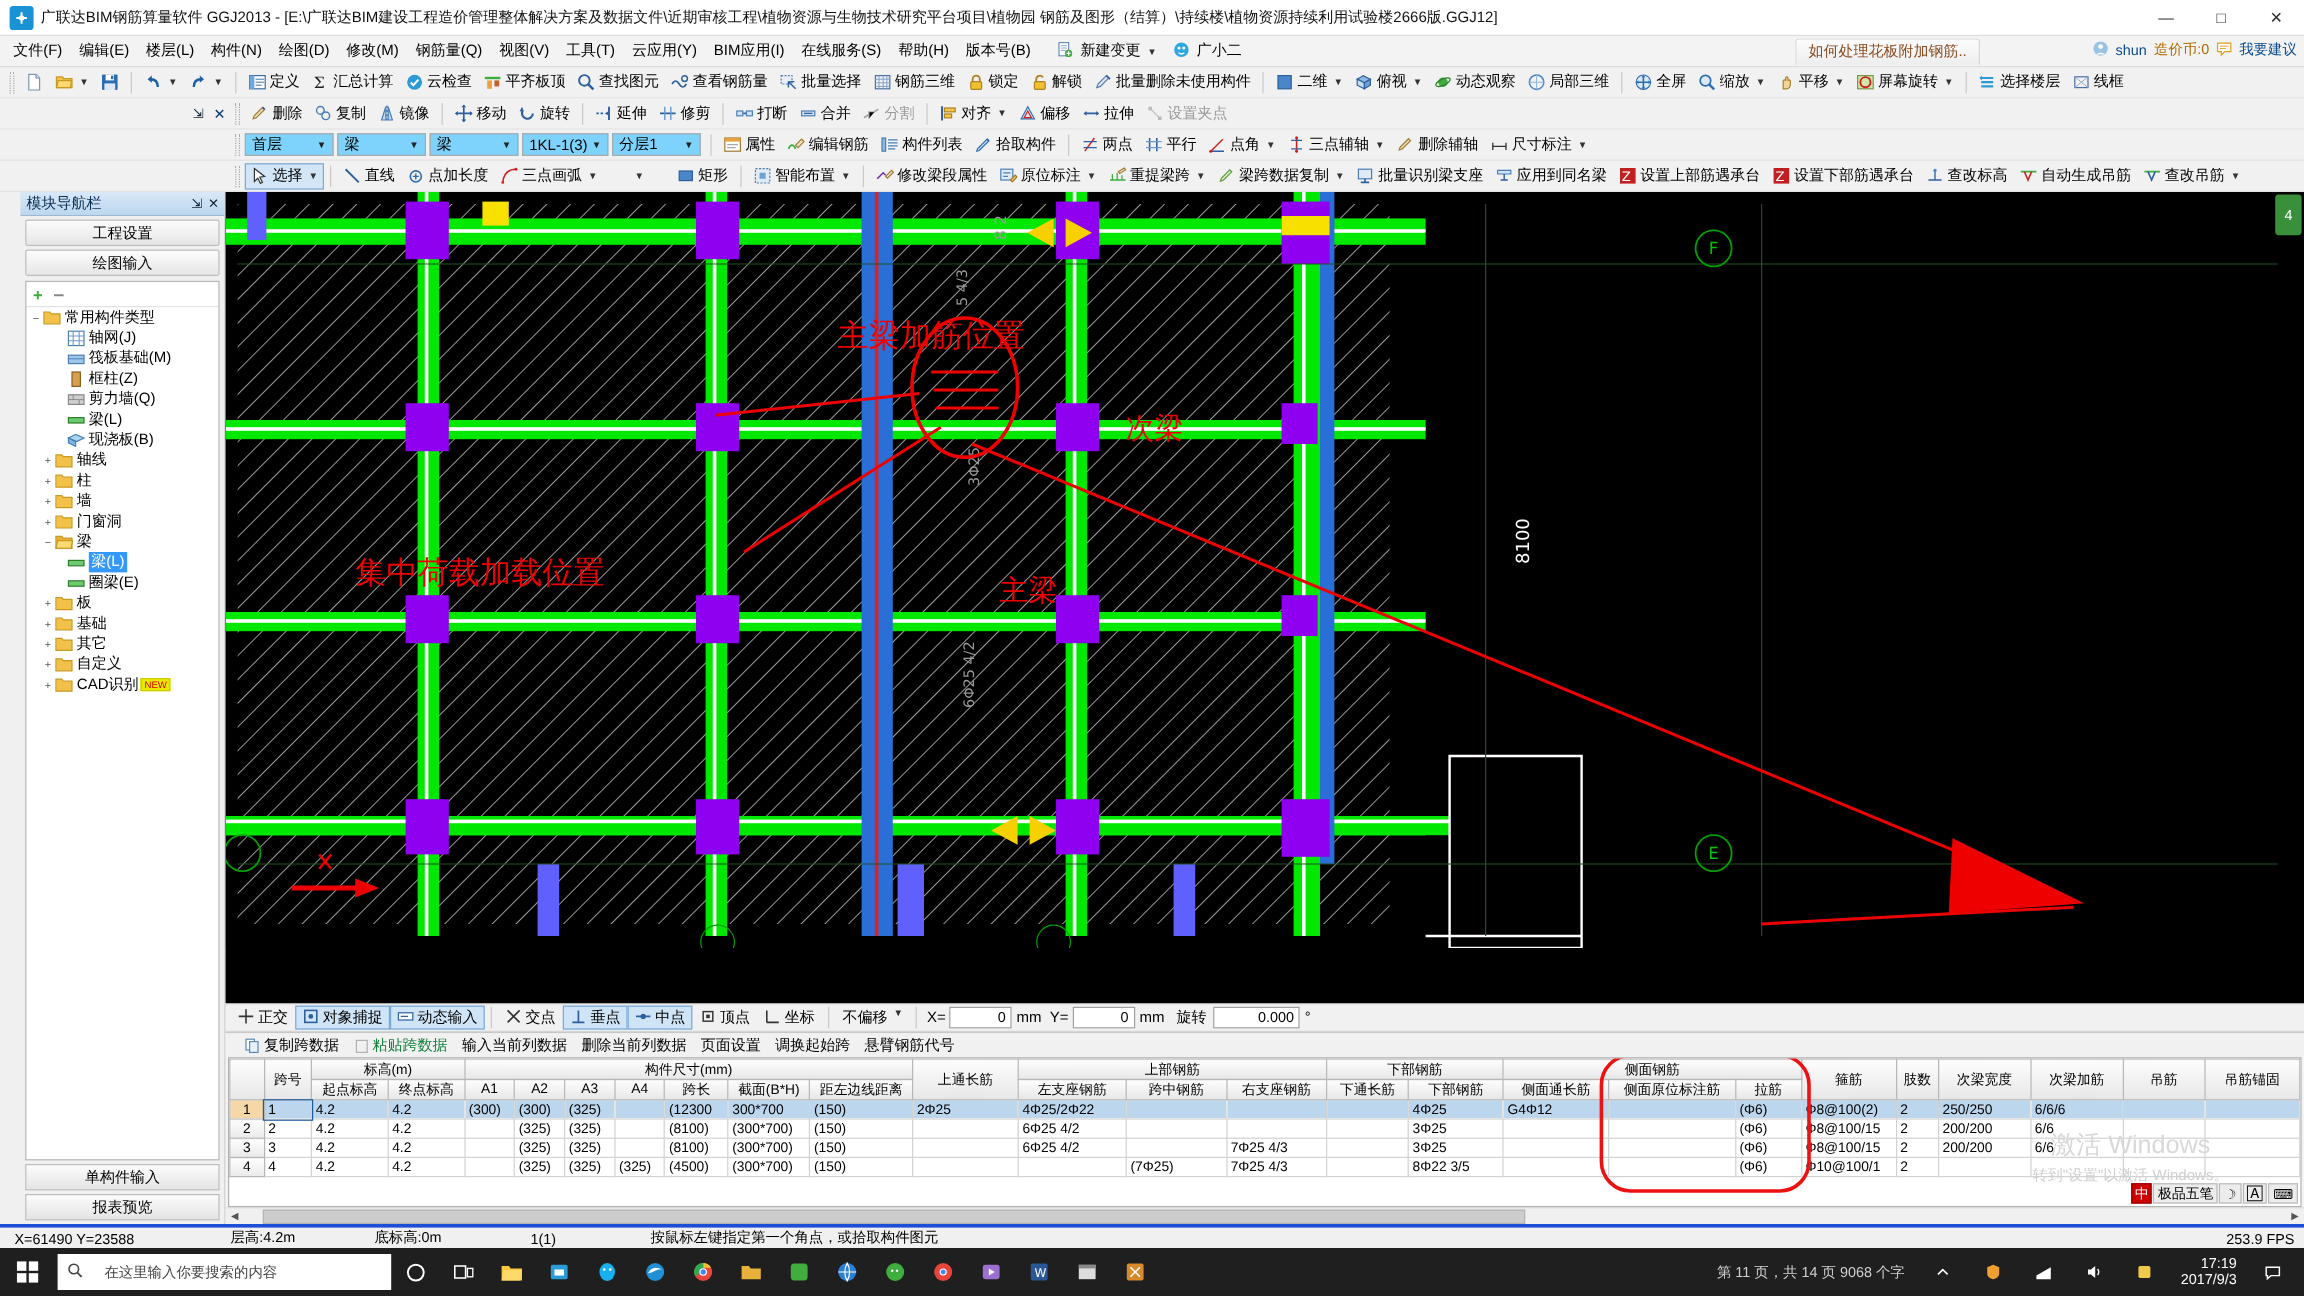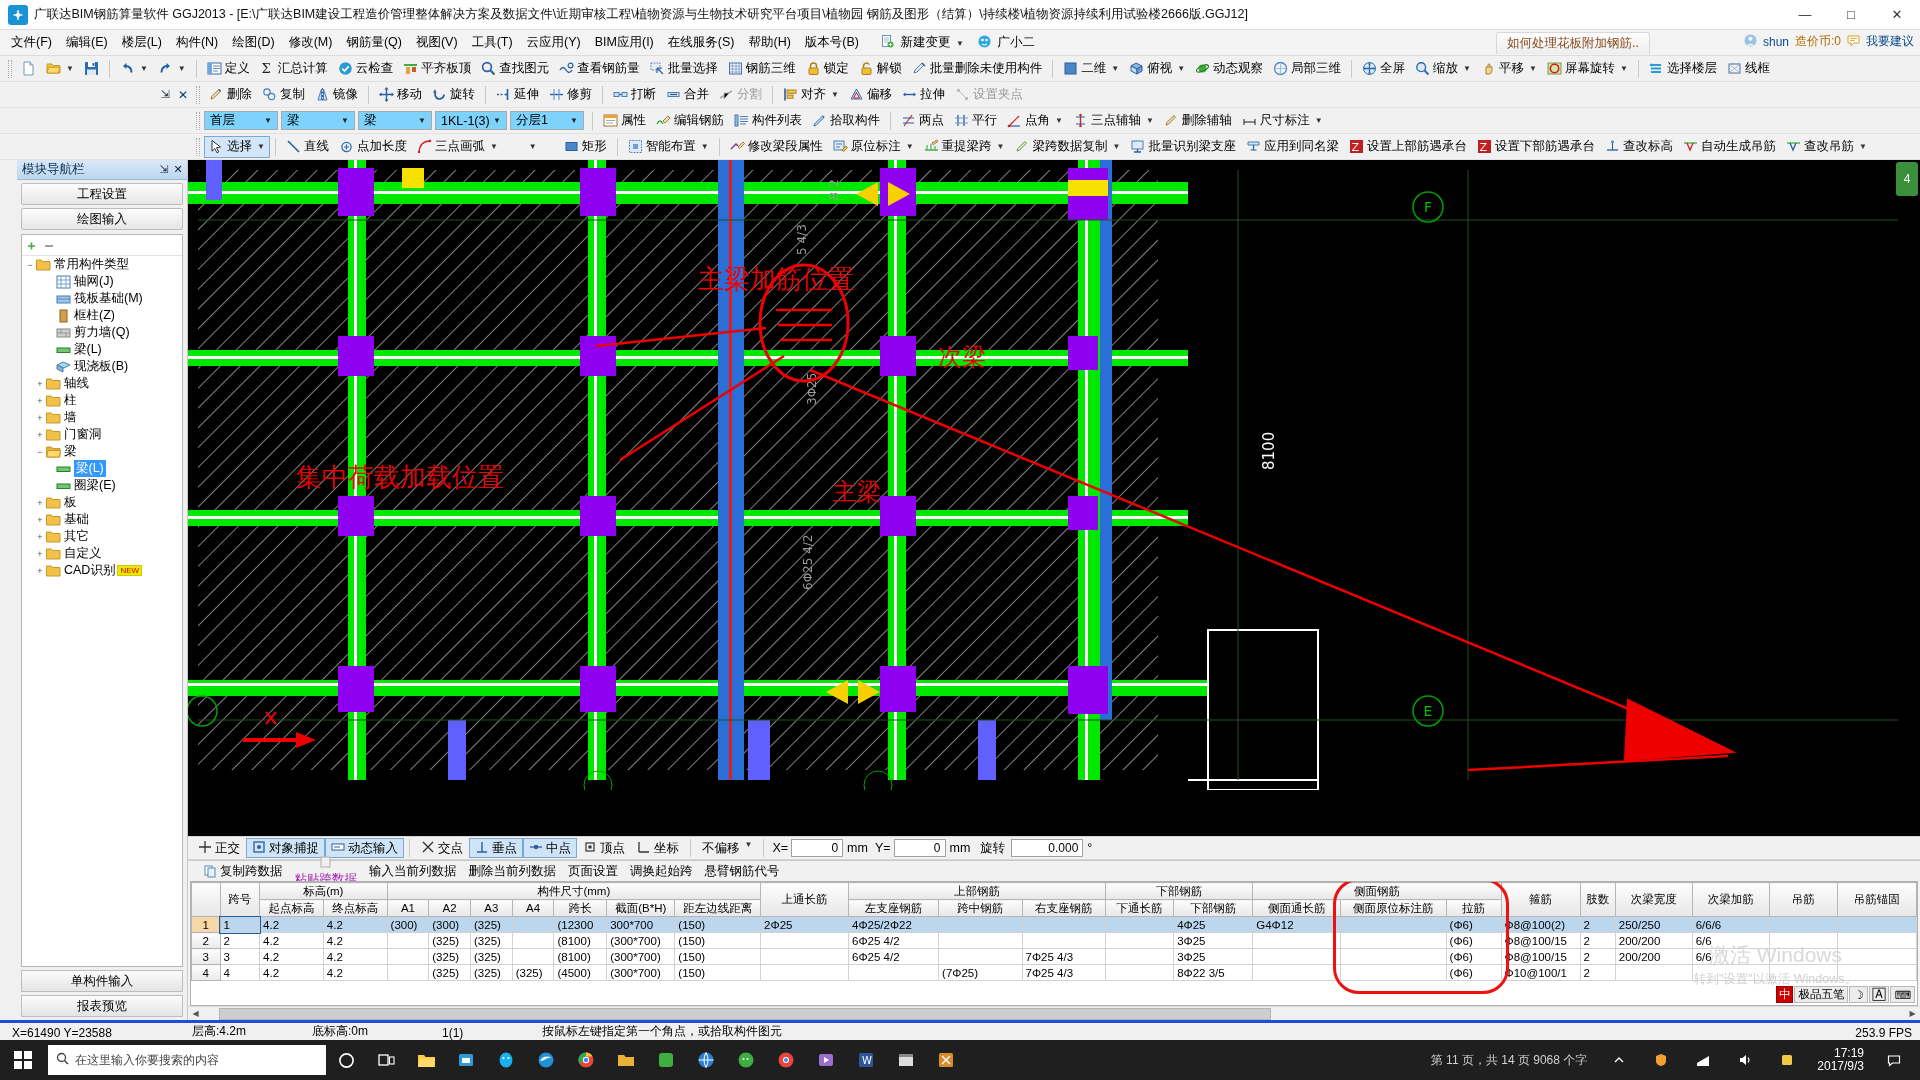--- a/index.html
+++ b/index.html
@@ -101,21 +101,21 @@
   .snapbtn.on{background:#cfe4f7;border:1px solid #7aa9d6;padding:1px 5px;}
   .numfield{width:52px;height:18px;border:1px solid #a0a0a0;background:#fff;text-align:right;
             padding-right:4px;font-size:12px;display:flex;align-items:center;justify-content:flex-end;}
   .numfield.wide{width:72px;}
 
   
   .tablearea{height:160px;background:#f4f4f4;display:flex;flex-direction:column;flex:none;
              border-top:1px solid #c8c8c8;}
   .tbar2{height:20px;display:flex;align-items:center;gap:0;padding-left:4px;font-size:12.5px;background:#f1f1f1;}
   .tbar2 .tb2{display:flex;align-items:center;gap:3px;padding:1px 6px;white-space:nowrap;color:#000;}
-  .tbar2 .tb2.dim{color:#a21caf;flex-direction:column;}
+  .tbar2 .tb2.dim{color:#15803d;}
   .gridwrap{flex:1;overflow:hidden;background:#fff;border:1px solid #b0b0b0;margin:0 2px;position:relative;}
   table.grid{border-collapse:collapse;width:100%;font-size:11.5px;table-layout:fixed;}
   table.grid th{
     background:linear-gradient(#fdfdfd,#e7e7e7); border:1px solid #b6b6b6; font-weight:normal;
     font-size:11.5px;height:17px;padding:0 2px; color:#000; text-align:center;
   }
   table.grid td{border:1px solid #d2d2d2;height:16px;padding:0 3px;font-size:11.5px;white-space:nowrap;overflow:hidden;}
   table.grid tr.selrow td{background:#bcd6ee;}
   table.grid td.rowhdr{background:linear-gradient(#fdfdfd,#eaeaea);text-align:center;color:#000;border:1px solid #b6b6b6;}
   table.grid tr.selrow td.rowhdr{background:#f6d8a8;}
@@ -129,21 +129,21 @@
   .statusbar .grow{flex:1;}
   .hscroll{height:14px;background:#f0f0f0;display:flex;align-items:center;flex:none;border-top:1px solid #dcdcdc;}
   .hscroll .track{flex:1;height:12px;background:#f0f0f0;position:relative;margin:0 16px;}
   .hscroll .thumb{position:absolute;left:0;top:0;height:12px;width:63%;background:#cdcdcd;border:1px solid #b4b4b4;}
   .hscroll .arw{width:15px;text-align:center;font-size:8px;color:#555;}
 
   
   .taskbar{height:40px;background:#1f1f1f;display:flex;align-items:center;flex:none;color:#fff;}
   .tb-start{width:46px;height:40px;display:flex;align-items:center;justify-content:center;}
   .tb-search{width:278px;height:30px;background:#fff;border-radius:0;display:flex;align-items:center;
-             gap:6px;padding:0 8px;color:#444;font-size:12px;margin-left:2px;}
+             gap:18px;padding:0 8px;color:#444;font-size:12px;margin-left:2px;}
   .tb-ico{width:40px;height:40px;display:flex;align-items:center;justify-content:center;}
   .tb-right{margin-left:auto;display:flex;align-items:center;gap:2px;padding-right:6px;font-size:11.5px;}
   .tb-clock{display:flex;flex-direction:column;align-items:flex-end;line-height:13px;padding:0 8px;font-size:12px;}
   .docstat{color:#cfcfcf;font-size:12px;padding-right:10px;}
 
   
   .ime{position:absolute;right:2px;bottom:2px;display:flex;align-items:center;gap:1px;}
   .ime .cell{background:#ececec;border:1px solid #b8b8b8;height:17px;display:flex;align-items:center;
              padding:0 3px;font-size:11.5px;}
   .ime .red{background:#c00;color:#fff;border-color:#900;width:17px;justify-content:center;}

